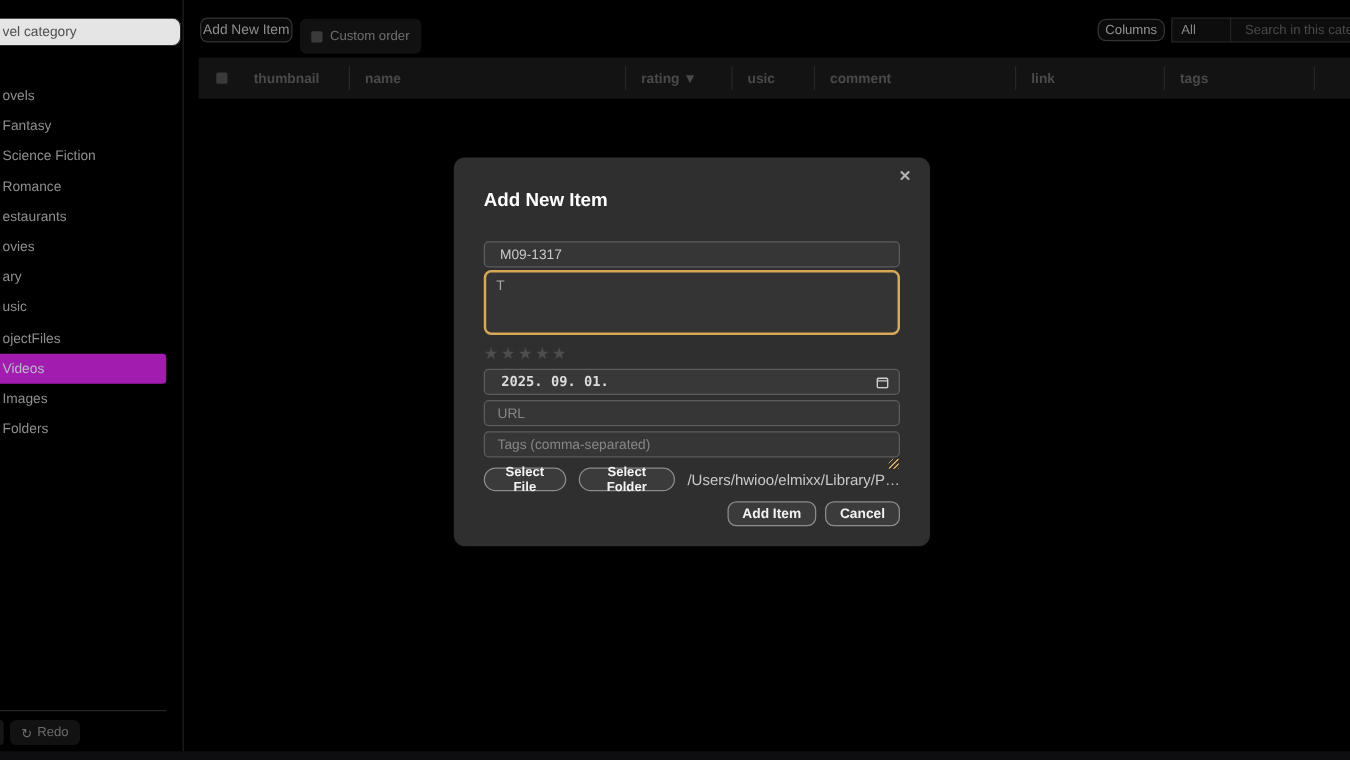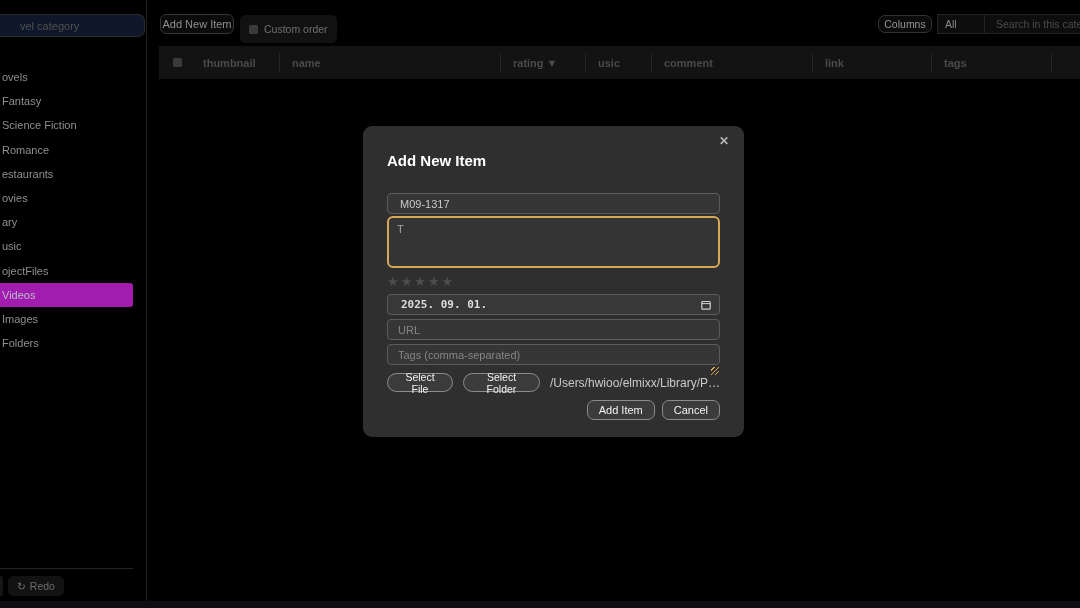--- a/index.html
+++ b/index.html
@@ -1,22 +1,22 @@
 <!DOCTYPE html>
 <html><head>
 <meta charset="utf-8">
 <style>
   * { margin:0; padding:0; box-sizing:border-box; }
   html,body { width:1080px; height:608px; background:#000; overflow:hidden;
               font-family:"Liberation Sans", sans-serif; position:relative; }
 
   
   .sidebar-input { position:absolute; left:0; top:14px; width:145px; height:23px;
-    background:#0f172a; border:1px solid #2c2c2c; border-left:none;
-    border-radius:0 7px 7px 0; color:#777; font-size:11px; padding-left:20px; outline:none; }
+    background:#e5e5e5; border:1px solid #2c2c2c; border-left:none;
+    border-radius:0 7px 7px 0; color:#777; font-size:11px; padding-left:2px; outline:none; }
   .sidebar-input::placeholder { color:#4f4f4f; }
   .side-list { position:absolute; left:0; top:65px; width:133px; }
   .side-item { height:24.2px; display:flex; align-items:center; padding-left:2px;
     color:#8f8f8f; font-size:11px; cursor:default; white-space:nowrap; }
   .side-item.active { background:#a21caf; color:#b7bdc6; border-radius:0 3px 3px 0; }
   .side-divider { position:absolute; left:0; top:568px; width:133px; height:1px; background:#242424; }
   .partial-btn { position:absolute; left:0; top:576px; width:3px; height:20px;
     background:#161616; border-radius:0 5px 5px 0; }
   .redo-btn { position:absolute; left:8px; top:576px; height:20px; padding:0 9px;
     background:#121212; border:none; border-radius:5px; color:#6b6b6b; font-size:10.5px;
@@ -75,21 +75,21 @@
     background:repeating-linear-gradient(135deg, transparent 0 2px, #d8a855 2px 3px); }
   .stars { margin-top:3px; color:#4e4e4e; font-size:13px; letter-spacing:2px; height:14px; line-height:14px; }
   .date-field { margin-top:5px; width:333px; height:21px; background:#383838;
     border:1px solid #5c5c5c; border-radius:4px; display:flex; align-items:center; }
   .date-text { font-family:"DejaVu Sans Mono","Liberation Mono",monospace; font-weight:bold;
     color:#dcdcdc; font-size:11px; padding-left:13px; flex:1; }
   .cal-icon { width:10px; height:10px; margin-right:8px; }
   .url-input { margin-top:4px; } .tags-input { margin-top:4px; }
   .file-row { margin-top:8px; display:flex; align-items:center; gap:10px; }
   .pill-btn { height:19px; padding:0 11px; background:#3b3b3b; border:1px solid #8c8c8c;
-    border-radius:10px; color:#f2f2f2; font-size:10.5px; font-weight:400;
+    border-radius:10px; color:#f2f2f2; font-size:10.5px; font-weight:700;
     display:flex; align-items:center; font-family:"Liberation Sans", sans-serif; }
   .path-text { color:#c9c9c9; font-size:12px; white-space:nowrap; }
   .action-row { margin-top:8px; display:flex; justify-content:flex-end; gap:7px; }
   .action-btn { height:20px; padding:0 11px; border-radius:7px; font-size:11px; }
 </style>
 </head>
 <body>
 
 <input class="sidebar-input" placeholder="vel category" style="">
 

